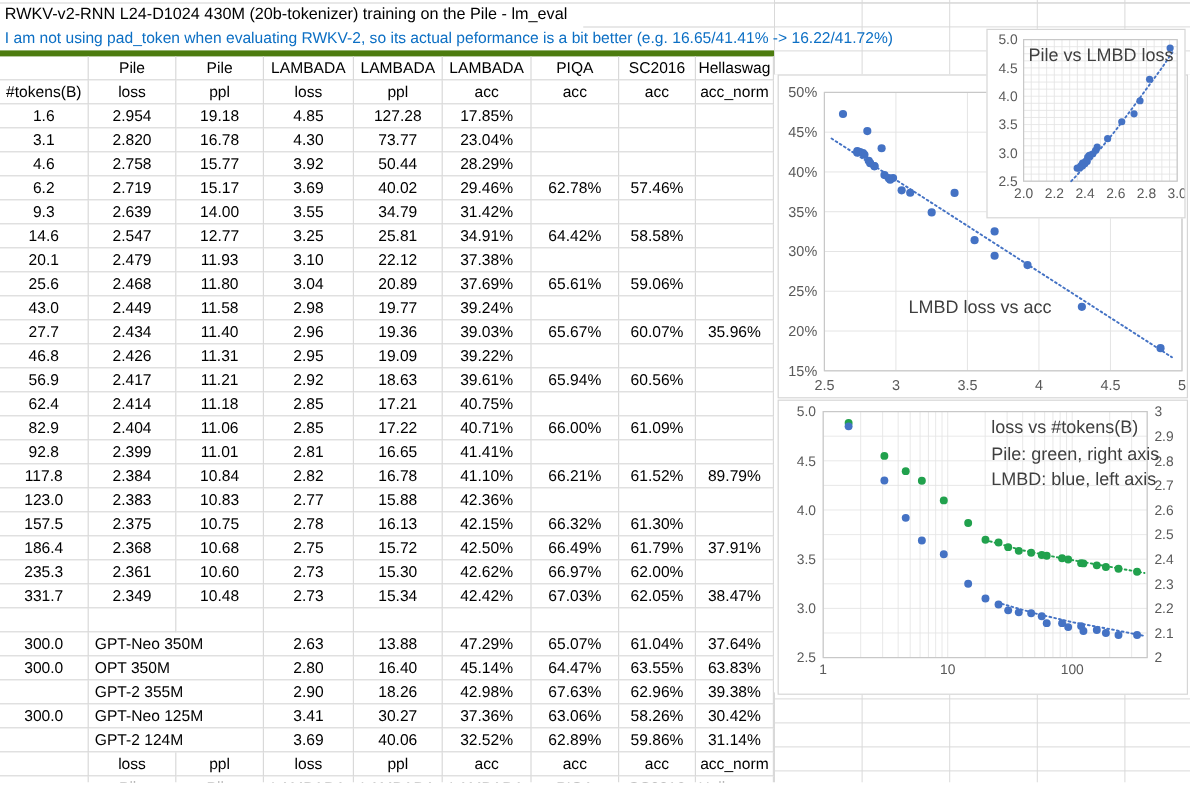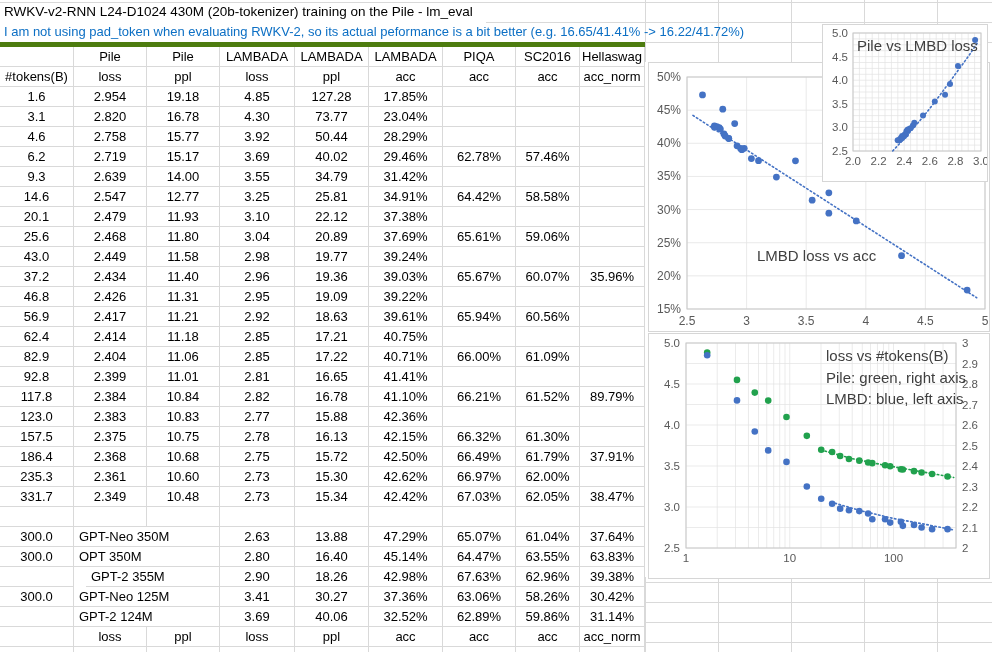--- a/index.html
+++ b/index.html
@@ -132,21 +132,21 @@
       <div class="cell"></div>
       <div class="cell">43.0</div>
       <div class="cell">2.449</div>
       <div class="cell">11.58</div>
       <div class="cell">2.98</div>
       <div class="cell">19.77</div>
       <div class="cell">39.24%</div>
       <div class="cell"></div>
       <div class="cell"></div>
       <div class="cell"></div>
-      <div class="cell">37.2</div>
+      <div class="cell">27.7</div>
       <div class="cell">2.434</div>
       <div class="cell">11.40</div>
       <div class="cell">2.96</div>
       <div class="cell">19.36</div>
       <div class="cell">39.03%</div>
       <div class="cell">65.67%</div>
       <div class="cell">60.07%</div>
       <div class="cell">35.96%</div>
       <div class="cell">46.8</div>
       <div class="cell">2.426</div>
@@ -266,21 +266,21 @@
       <div class="cell">37.64%</div>
       <div class="cell">300.0</div>
       <div class="cell left" style="grid-column: span 2;">OPT 350M</div>
       <div class="cell">2.80</div>
       <div class="cell">16.40</div>
       <div class="cell">45.14%</div>
       <div class="cell">64.47%</div>
       <div class="cell">63.55%</div>
       <div class="cell">63.83%</div>
       <div class="cell"></div>
-      <div class="cell left" style="grid-column: span 2; margin-left: 12px;">GPT-2 355M</div>
+      <div class="cell left" style="grid-column: span 2;">GPT-2 355M</div>
       <div class="cell">2.90</div>
       <div class="cell">18.26</div>
       <div class="cell">42.98%</div>
       <div class="cell">67.63%</div>
       <div class="cell">62.96%</div>
       <div class="cell">39.38%</div>
       <div class="cell">300.0</div>
       <div class="cell left" style="grid-column: span 2;">GPT-Neo 125M</div>
       <div class="cell">3.41</div>
       <div class="cell">30.27</div>

